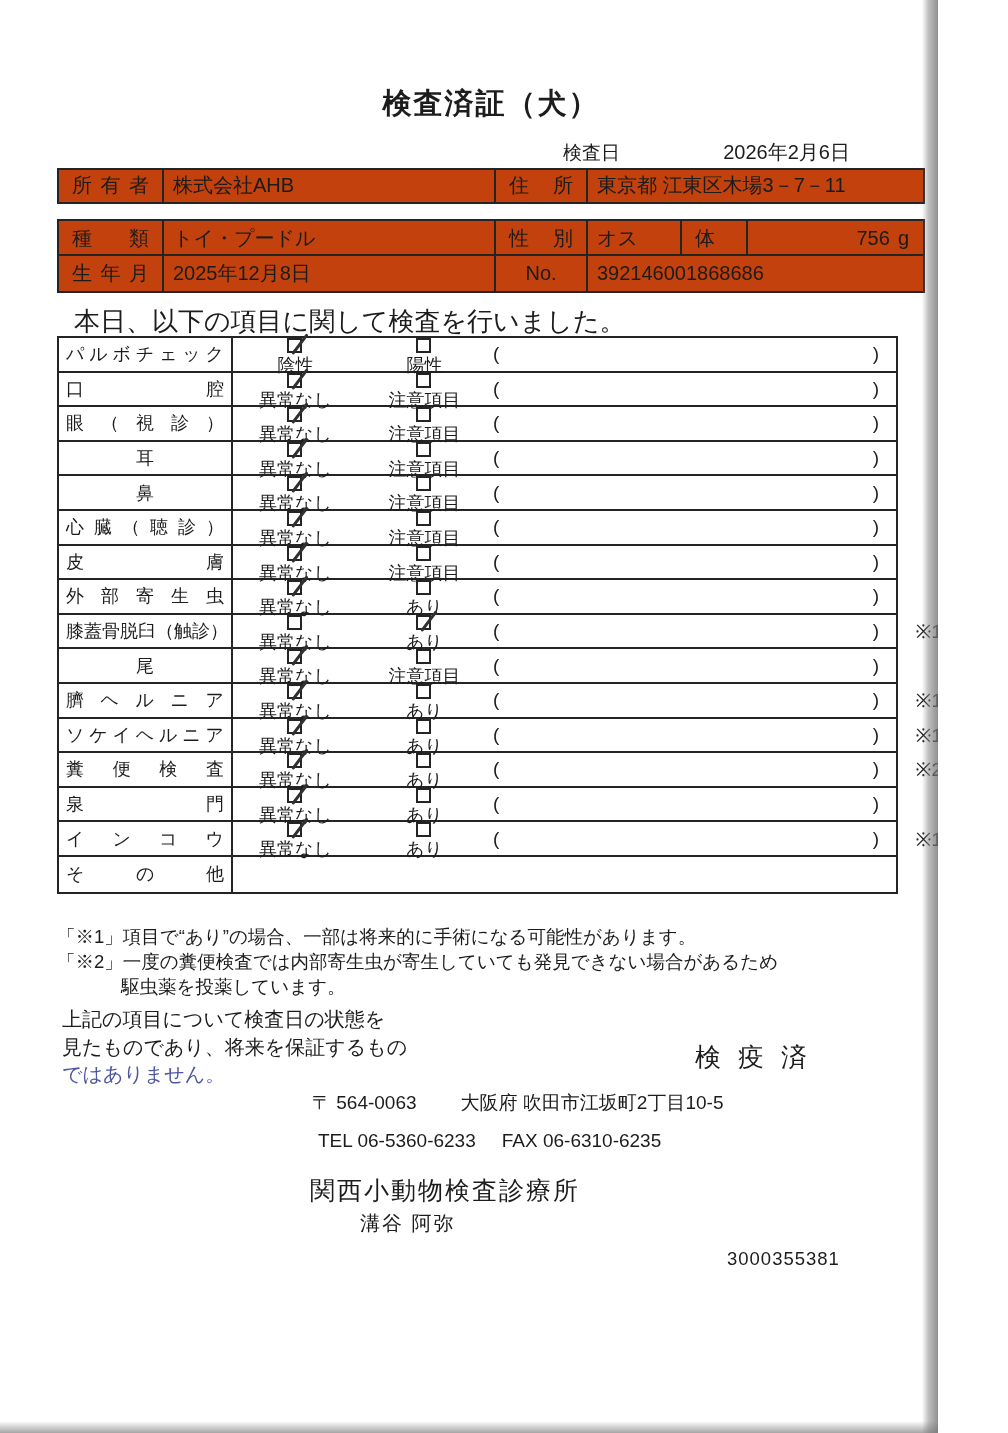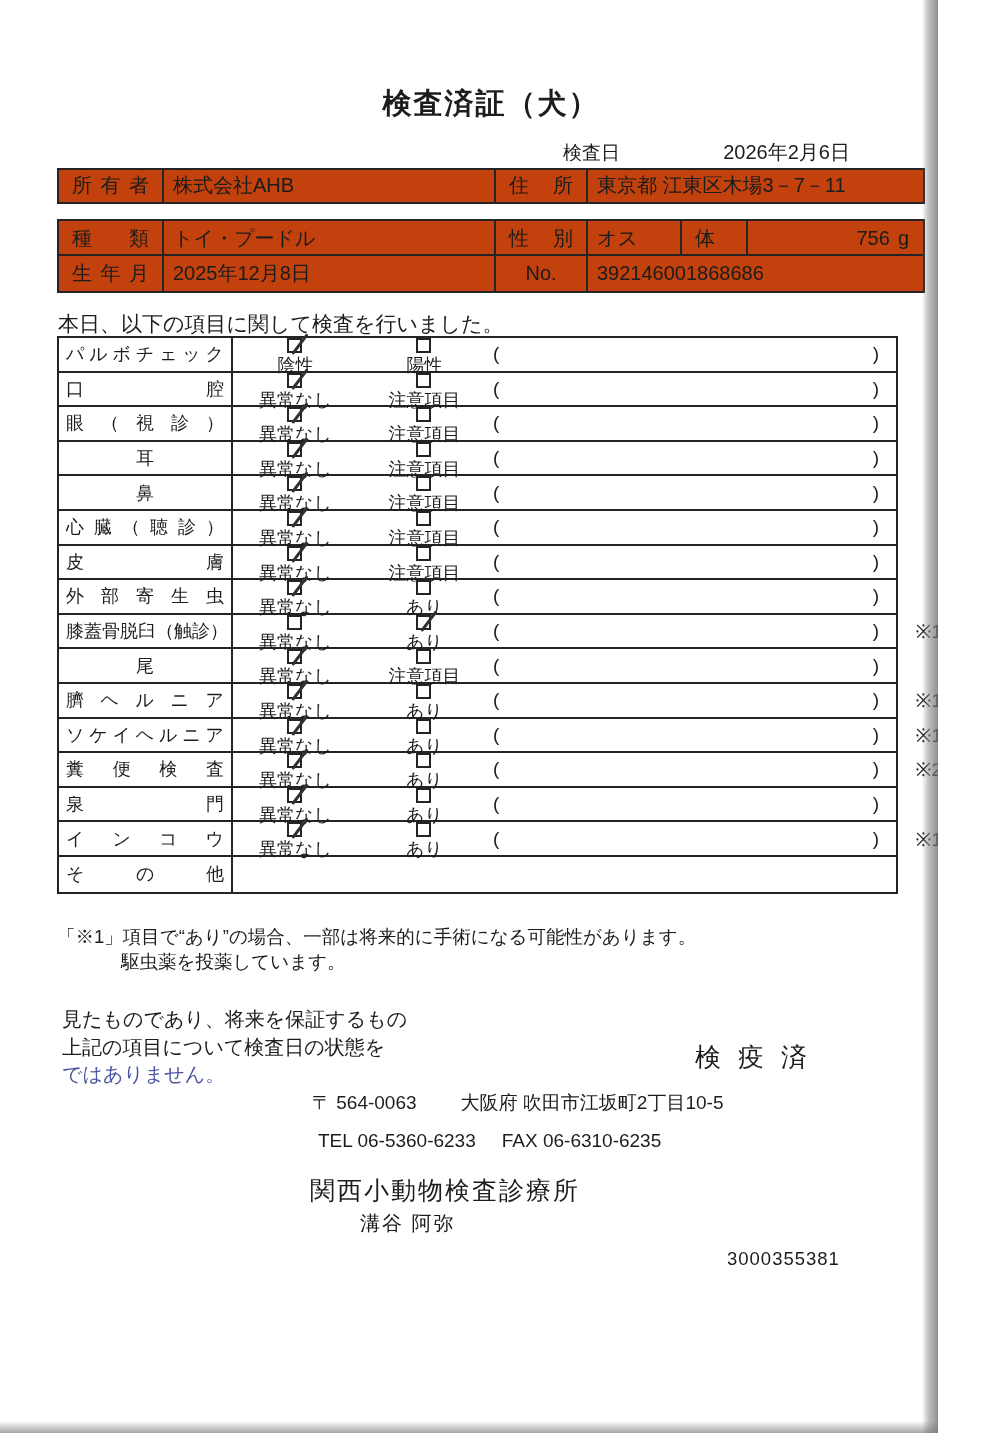--- a/index.html
+++ b/index.html
@@ -22,21 +22,21 @@
   .pet-table .trow { height:35px; line-height:34px; }
   .cell { border-right:2px solid #242424; font-size:20px; overflow:hidden; }
   .trow .cell:last-child { border-right:none; }
   .c-label { text-align:justify; text-align-last:justify; padding:0 13px; }
   .c-label.center { text-align:center; text-align-last:center; padding:0; }
   .c-value { padding-left:9px; }
   .w1{width:105px;} .w2{width:332px;} .w3{width:92px;} .w4{width:94px;} .w5{width:66px;}
   .grow{ flex:1; }
   .weight-cell { display:flex; justify-content:flex-end; align-items:center; gap:8px; padding-right:14px; }
 
-  .intro { position:absolute; left:58px; top:304px; font-size:21px;margin-top:6px; }
+  .intro { position:absolute; left:74px; top:304px; font-size:26px; }
 
   .insp-table { position:absolute; left:57px; top:336px; width:841px; border:2px solid #242424; background:#fff; }
   .insp-row { display:flex; height:34.6px; border-bottom:2px solid #242424; position:relative; }
   .insp-row:last-child { border-bottom:none; }
   .insp-label { width:174px; border-right:2px solid #242424; display:flex;
                 justify-content:space-between; align-items:center; padding:0 7px; font-size:18px; }
   .insp-label.single { justify-content:center; }
   .insp-content { flex:1; display:flex; align-items:stretch; }
   .opt { display:flex; align-items:center; padding-left:2px;flex-direction:column; }
   .opt1 { width:123px; }
@@ -481,26 +481,27 @@
           <span>そ</span>
           <span>の</span>
           <span>他</span>
         </div>
         <div class="insp-content"></div>
       </div>
     </div>
 
   <div class="notes">
     <div>「※1」項目で“あり”の場合、一部は将来的に手術になる可能性があります。</div>
+    <div>「※2」一度の糞便検査では内部寄生虫が寄生していても発見できない場合があるため</div>
     <div class="note-indent">駆虫薬を投薬しています。</div>
   </div>
 
   <div class="disclaimer">
+    <div>上記の項目について検査日の状態を</div>
     <div>見たものであり、将来を保証するもの</div>
-    <div>上記の項目について検査日の状態を</div>
     <div class="disc-blue">ではありません。</div>
   </div>
 
   <div class="stamp">検疫済</div>
 
   <div class="addr-line1">
     <span>〒 564-0063</span>
     <span>大阪府 吹田市江坂町2丁目10-5</span>
   </div>
   <div class="addr-line2">

